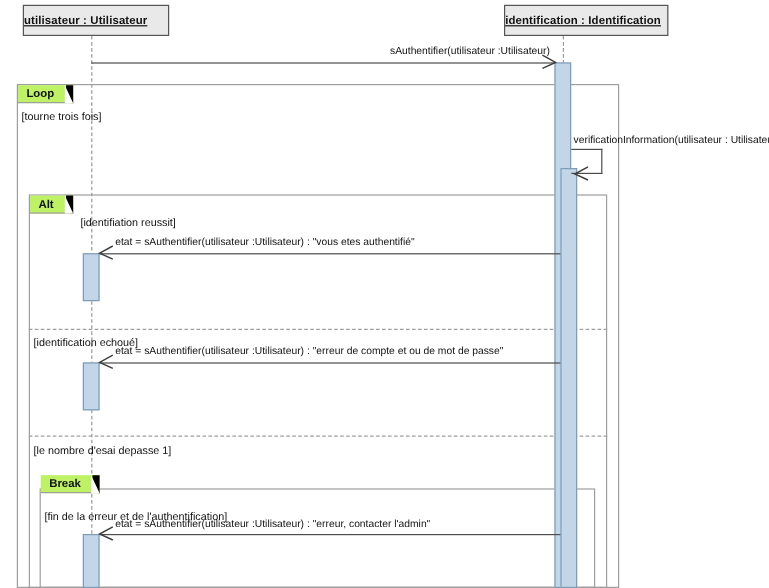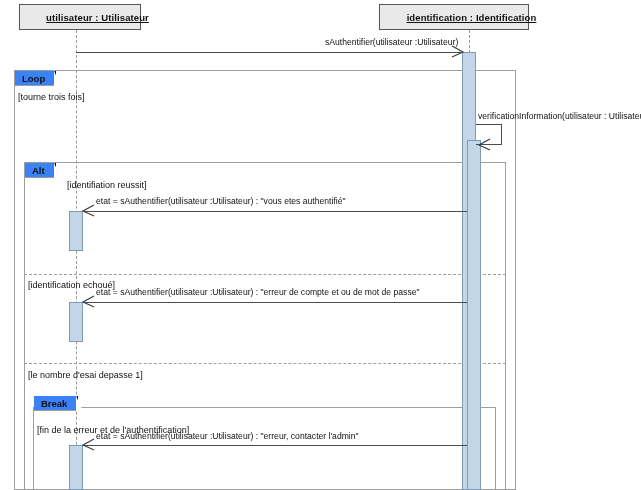--- a/index.html
+++ b/index.html
@@ -23,22 +23,21 @@
   }
 
   
   .participant {
     position: absolute;
     background: #e9e9e9;
     border: 1px solid #555555;
     box-sizing: border-box;
     display: flex;
     align-items: center;
-    justify-content: center;
-    padding-left: 35px;
+    justify-content: flex-start;
   }
   .participant span {
     font-size: 9.5px;
     font-weight: bold;
     text-decoration: underline;
     color: #111111;
     white-space: nowrap;
     letter-spacing: .1px;
   }
 
@@ -59,24 +58,24 @@
 
   
   .fragment {
     position: absolute;
     border: 1px solid #9e9e9e;
     box-sizing: border-box;
     background: transparent;
   }
   .frag-label {
     position: absolute;
-    border-right: 1px solid #000000;
+    border-right: 6px solid #000000;
     border-bottom: 1px solid #9e9e9e;
     box-sizing: border-box;
-    background: #3b82f6;
+    background: #bef264;
     font-size: 9.5px;
     font-weight: bold;
     color: #111111;
     padding: 1px 10px 1px 7px;
     line-height: 13px;
     white-space: nowrap;
   }
   .frag-label::after {
     content: "";
     position: absolute;
@@ -136,21 +135,21 @@
 </style>
 </head>
 <body>
 
 <div id="diagram">
 
   <div class="participant" style="left:19px; top:4px; width:122px; height:26px;">
     <span>utilisateur : Utilisateur</span>
   </div>
 
-  <div class="participant" style="left:379px; top:4px; width:150px; height:26px;">
+  <div class="participant" style="left:420px; top:4px; width:137px; height:26px;">
     <span>identification : Identification</span>
   </div>
 
   <div class="lifeline" style="left:76px; top:30px; height:460px;"></div>
   <div class="lifeline" style="left:469px; top:30px; height:460px;"></div>
 
   <div class="fragment" style="left:14px; top:70px; width:502px; height:420px;"></div>
   <div class="frag-label" style="left:15px; top:71px; height:15px;">Loop</div>
   <div class="guard" style="left:18px; top:92px;">[tourne trois fois]</div>
 

